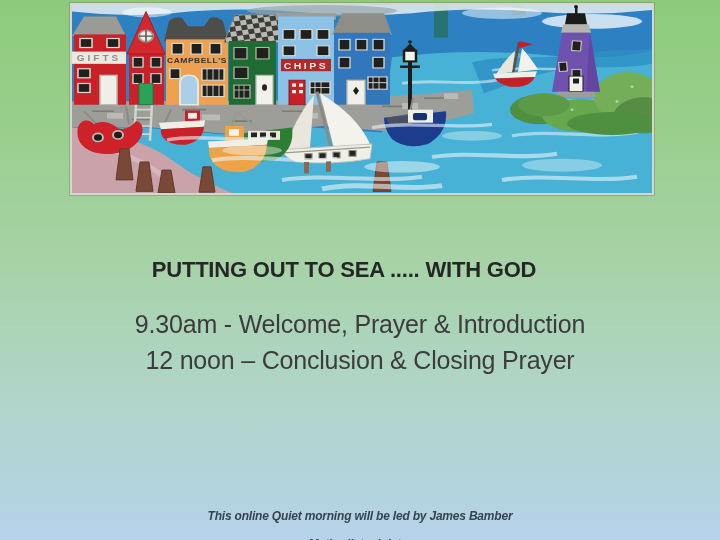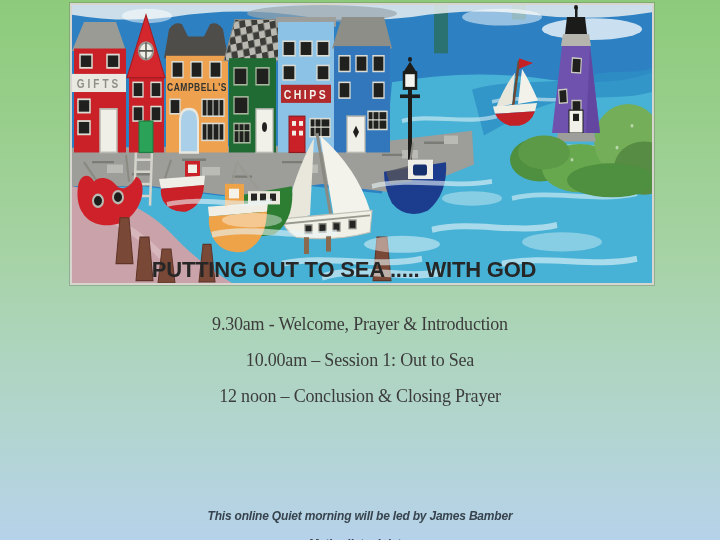--- a/index.html
+++ b/index.html
@@ -5,35 +5,35 @@
   html,body { margin:0; padding:0; }
   body { width:720px; height:540px; overflow:hidden; }
   .slide {
     position:relative; width:720px; height:540px; overflow:hidden;
     background: linear-gradient(180deg,
       #8dcb7b 0%, #97ce8a 20%, #a5d2a2 45%,
       #acd4ba 62%, #b2d5ce 78%, #b6d2ea 100%);
     font-family:"Liberation Sans", sans-serif;
   }
   .painting-frame {
-    position:absolute; left:70px; top:3px; width:584px; height:282px;
+    position:absolute; left:70px; top:3px; width:584px; height:192px;
     box-sizing:border-box; border:2px solid #d6d6cf;
     box-shadow:0 0 0 1px rgba(110,110,100,0.35);
     background:#2d81c3;
   }
   .painting-frame svg { display:block; width:100%; height:100%; }
   .title {
     position:absolute; top:254px; left:0; width:688px; margin:0;
     text-align:center; font-size:22px; line-height:32px;
     font-weight:700; letter-spacing:-0.2px; color:#262626;
   }
   .schedule { position:absolute; top:314px; left:0; width:720px; text-align:center; }
   .schedule p {
-    margin:0 0 15px 0; font-size:18px; line-height:21px;
-    color:#3c3c3c; letter-spacing:-0.2px;font-family:Liberation Serif, serif;
+    margin:0 0 15px 0; font-size:25px; line-height:21px;
+    color:#3c3c3c; letter-spacing:-0.2px;
   }
   .footer-line {
     position:absolute; left:0; width:720px; margin:0; text-align:center;
     font-size:12px; line-height:23px; font-style:italic; font-weight:600;
     color:#37434d; letter-spacing:-0.2px;
   }
   .footer-1 { top:505px; }
   .footer-2 { top:533px; }
   .sign-text { font-family:"Liberation Sans", sans-serif; font-weight:bold; }
 </style>
@@ -326,20 +326,19 @@
         <ellipse cx="490" cy="196" rx="40" ry="8" fill="#ffffff" opacity="0.35"></ellipse>
         <ellipse cx="400" cy="160" rx="30" ry="6" fill="#ffffff" opacity="0.35"></ellipse>
       </g>
     </svg>
   </div>
 
   <h1 class="title">PUTTING OUT TO SEA ..... WITH GOD</h1>
 
   <div class="schedule">
     <p>9.30am - Welcome, Prayer &amp; Introduction</p>
-    <p>10.00am – Session 1: Out to Sea</p>
     <p>12 noon – Conclusion &amp; Closing Prayer</p>
   </div>
 
   <p class="footer-line footer-1">This online Quiet morning will be led by James Bamber</p>
   <p class="footer-line footer-2">Methodist minister</p>
 
 </div>
 
 </body></html>

